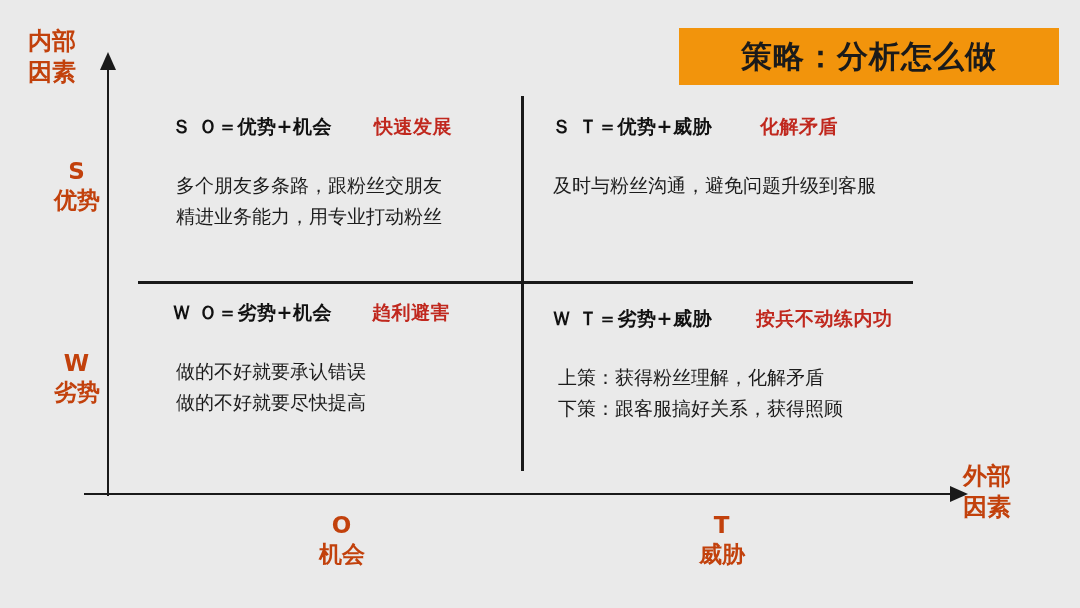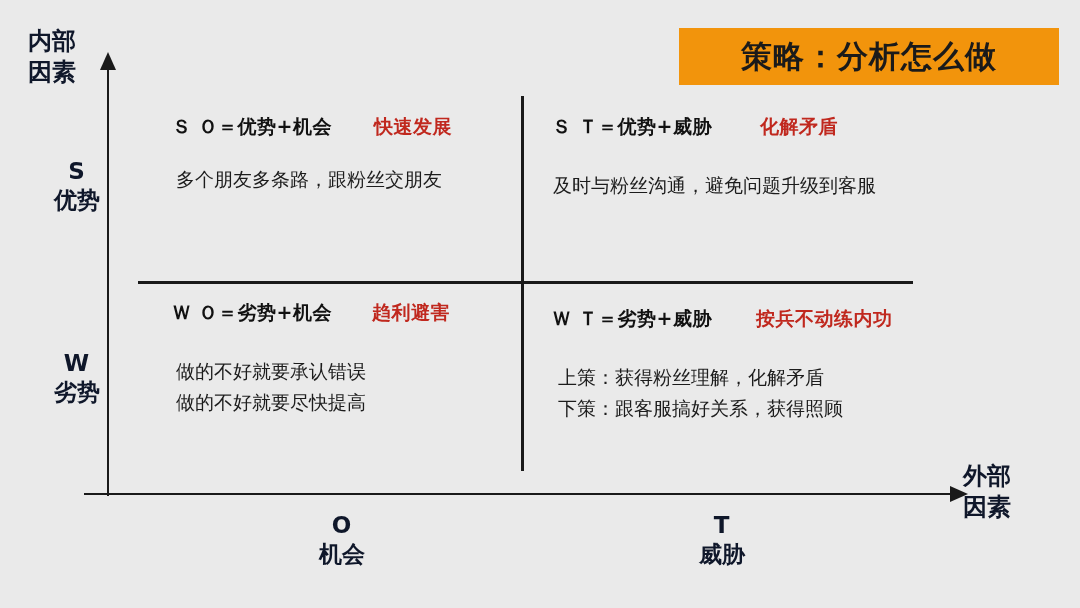--- a/index.html
+++ b/index.html
@@ -95,21 +95,21 @@
     left: 138px;
     top: 281px;
     width: 775px;
     height: 3px;
     background: #1a1a1a;
   }
 
   
   .axis-caption {
     position: absolute;
-    color: #0f172a;
+    color: #c2410c;
     font-weight: bold;
     line-height: 1.28;
     white-space: nowrap;
     font-family: "DejaVu Sans", "Liberation Sans", sans-serif;
   }
   .cap-internal {
     left: 28px;
     top: 26px;
     font-size: 24px;
     text-align: left;
@@ -189,21 +189,21 @@
     font-size: 19px;
     line-height: 1.62;
     white-space: nowrap;
     font-family: "DejaVu Sans", "Liberation Sans", sans-serif;
   }
   .q-body .bline { display: block; }
 
   
   #q-so        { left: 172px; top: 114px; }
   #q-so .q-head .q-tag { margin-left: 42px; }
-  #q-so .q-body { margin-top: 24px; margin-left: 4px; }
+  #q-so .q-body { margin-top: 30px; margin-left: 4px; }
 
   #q-st        { left: 552px; top: 114px; }
   #q-st .q-head .q-tag { margin-left: 48px; }
   #q-st .q-body { margin-top: 30px; margin-left: 1px; }
 
   #q-wo        { left: 172px; top: 300px; }
   #q-wo .q-head .q-tag { margin-left: 40px; }
   #q-wo .q-body { margin-top: 30px; margin-left: 4px; }
 
   #q-wt        { left: 552px; top: 306px; }
@@ -257,20 +257,21 @@
     <span class="cap-sub">威胁</span>
   </div>
 
   <div class="quadrant" id="q-so">
     <div class="q-head">
       <span class="q-code">Ｓ Ｏ＝优势+机会</span>
       <span class="q-tag">快速发展</span>
     </div>
     <div class="q-body">
       <span class="bline">多个朋友多条路，跟粉丝交朋友</span>
+      <span class="bline">精进业务能力，用专业打动粉丝</span>
     </div>
   </div>
 
   <div class="quadrant" id="q-st">
     <div class="q-head">
       <span class="q-code">Ｓ Ｔ＝优势+威胁</span>
       <span class="q-tag">化解矛盾</span>
     </div>
     <div class="q-body">
       <span class="bline">及时与粉丝沟通，避免问题升级到客服</span>

